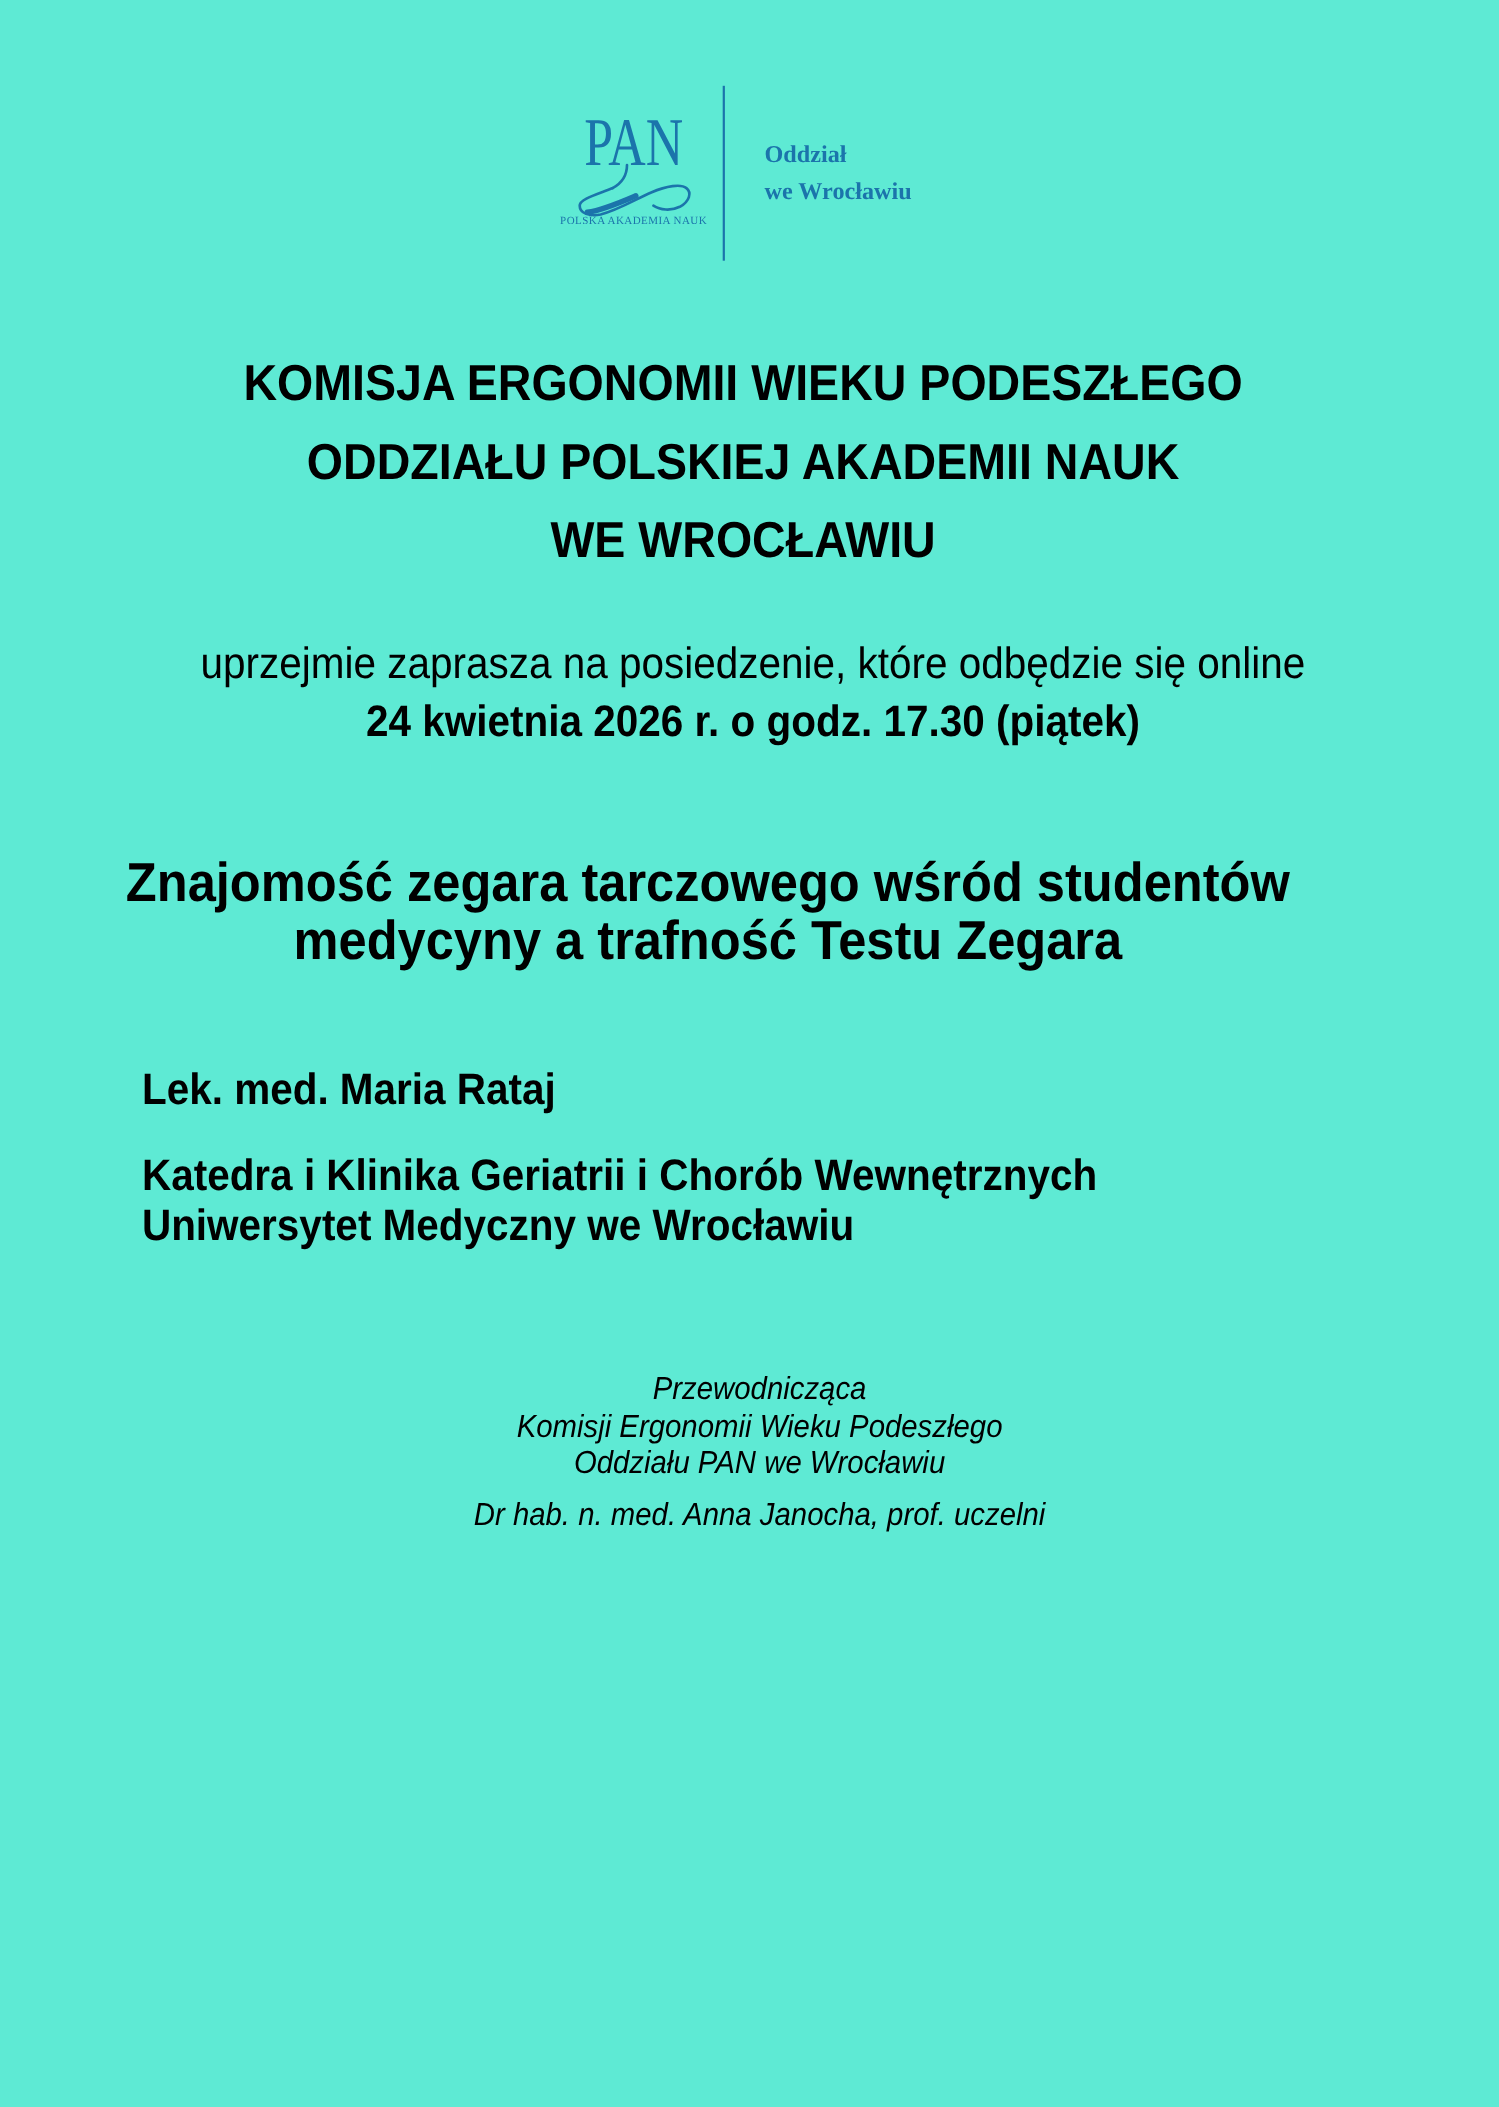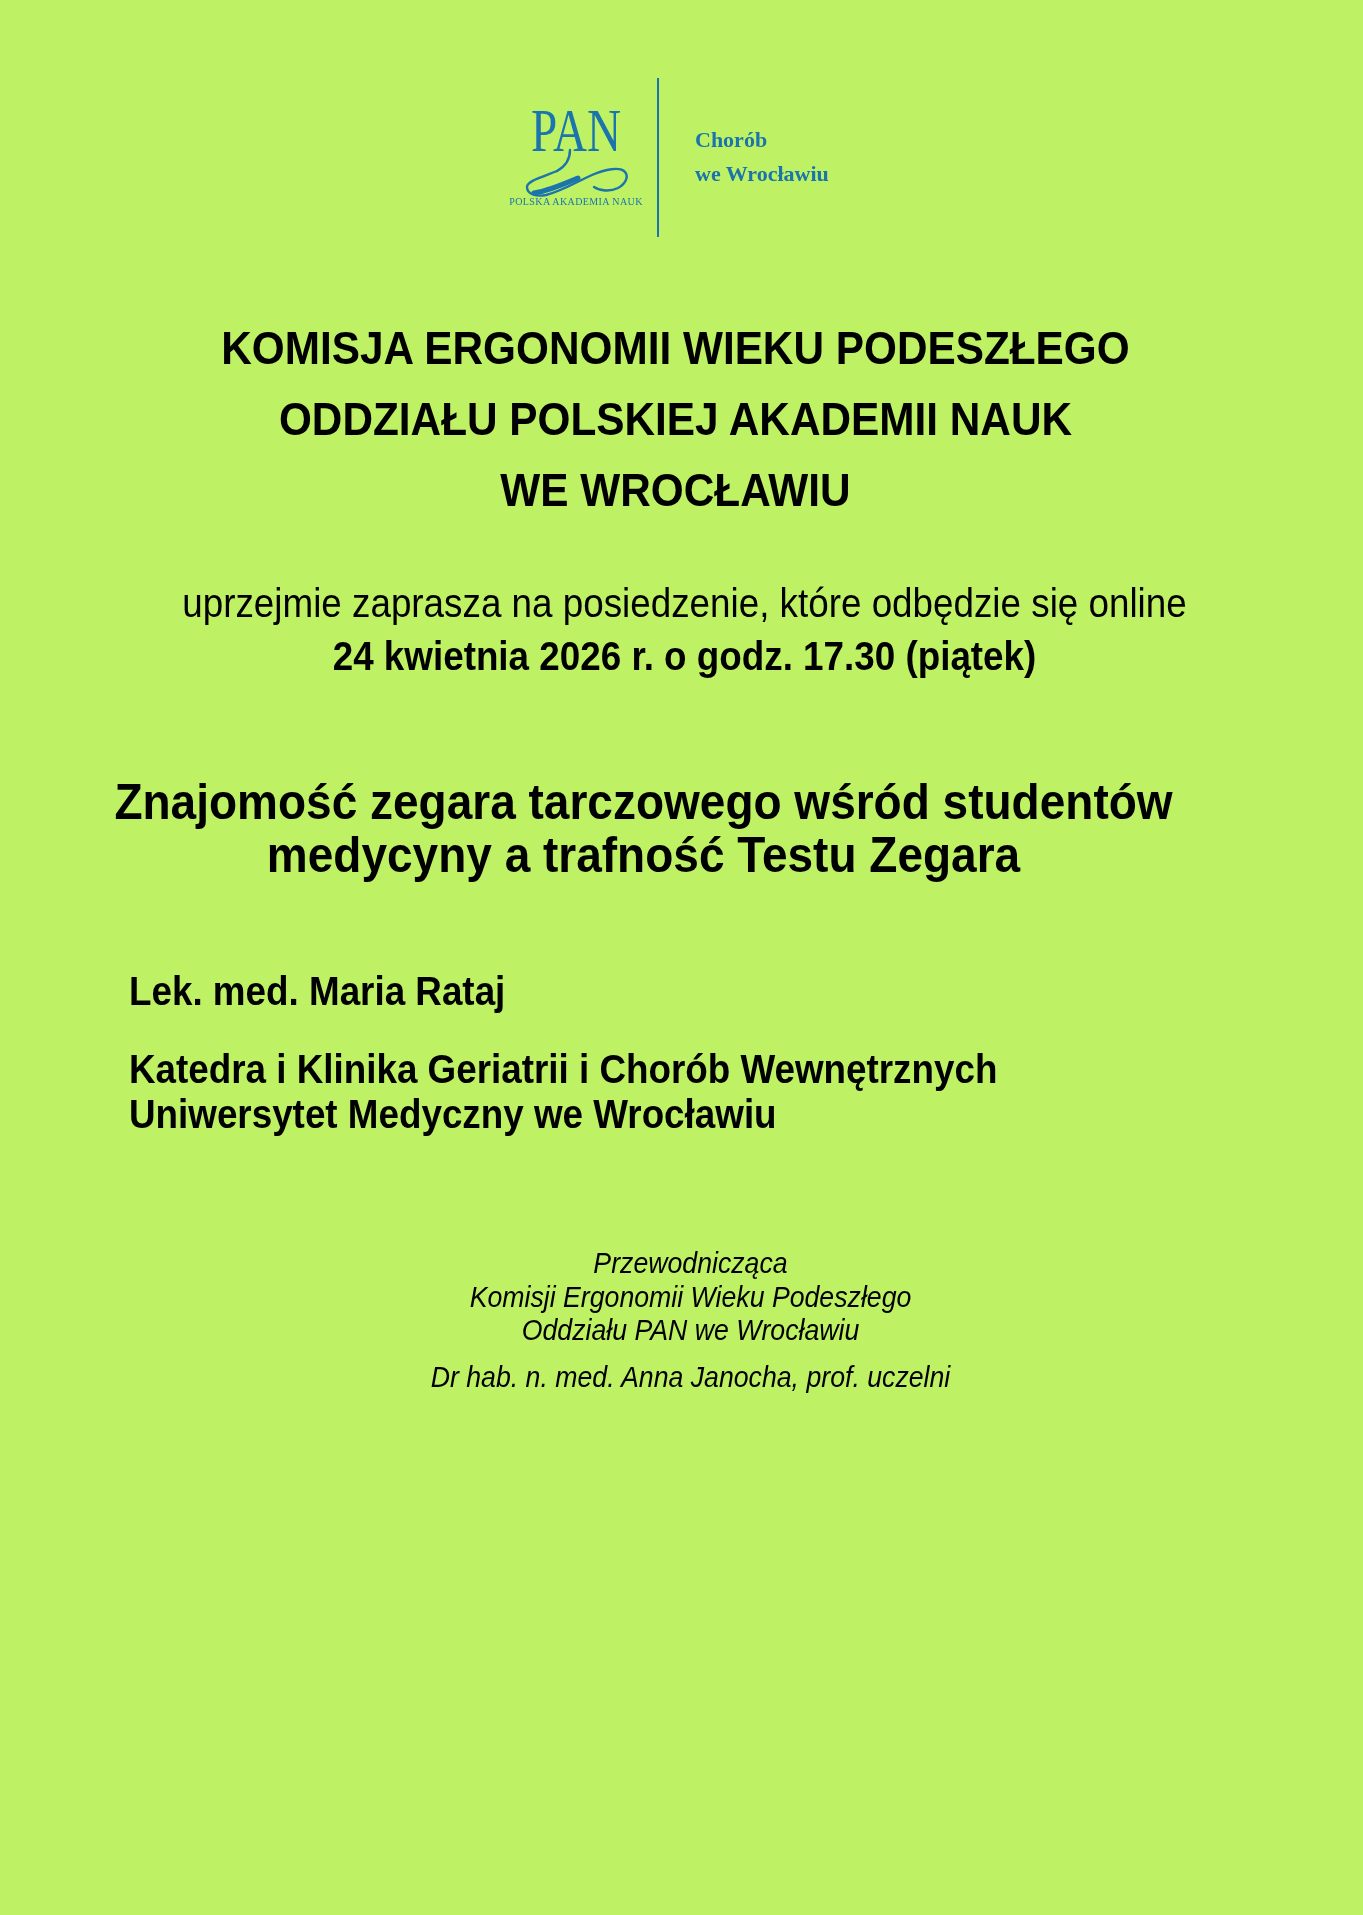--- a/index.html
+++ b/index.html
@@ -1,21 +1,21 @@
 <!DOCTYPE html>
 <html><head>
 <meta charset="utf-8">
 <style>
   html, body { margin: 0; padding: 0; background: #888; }
   .page {
     position: relative;
     width: 1363px;
     height: 1915px;
     margin: 0 auto;
-    background: #bef264;
+    background: #5eead4;
     overflow: hidden;
     font-family: "Liberation Sans", sans-serif;
     color: #000000;
   }
 
   
   .pan-acronym {
     position: absolute;
     left: 476px; top: 99px; width: 200px;
     text-align: center;
@@ -116,21 +116,21 @@
     <path d="M48,2 C48,11 44,18 35,23" fill="none" stroke="#1b74ab" stroke-width="2.4" stroke-linecap="round"></path>
     <path d="M35,23 C20,29 5,33 5,39 C5,46 14,49 24,47 C40,43 56,33 70,27 C84,21 97,19 102,23 C107,27 105,35 96,40 C88,44 78,43 72,39" fill="none" stroke="#1b74ab" stroke-width="2.4" stroke-linecap="round"></path>
     <path d="M12,45 C26,43 42,36 56,30" fill="none" stroke="#1b74ab" stroke-width="5" stroke-linecap="round"></path>
   </svg>
 
   <div class="pan-subtitle">POLSKA AKADEMIA NAUK</div>
 
   <div class="logo-divider"></div>
 
   <div class="branch">
-    <div>Chorób</div>
+    <div>Oddział</div>
     <div>we Wrocławiu</div>
   </div>
 
   <div class="txt center heading">
     <div>KOMISJA ERGONOMII WIEKU PODESZŁEGO</div>
     <div>ODDZIAŁU POLSKIEJ AKADEMII NAUK</div>
     <div>WE WROCŁAWIU</div>
   </div>
 
   <div class="txt center invitation">

